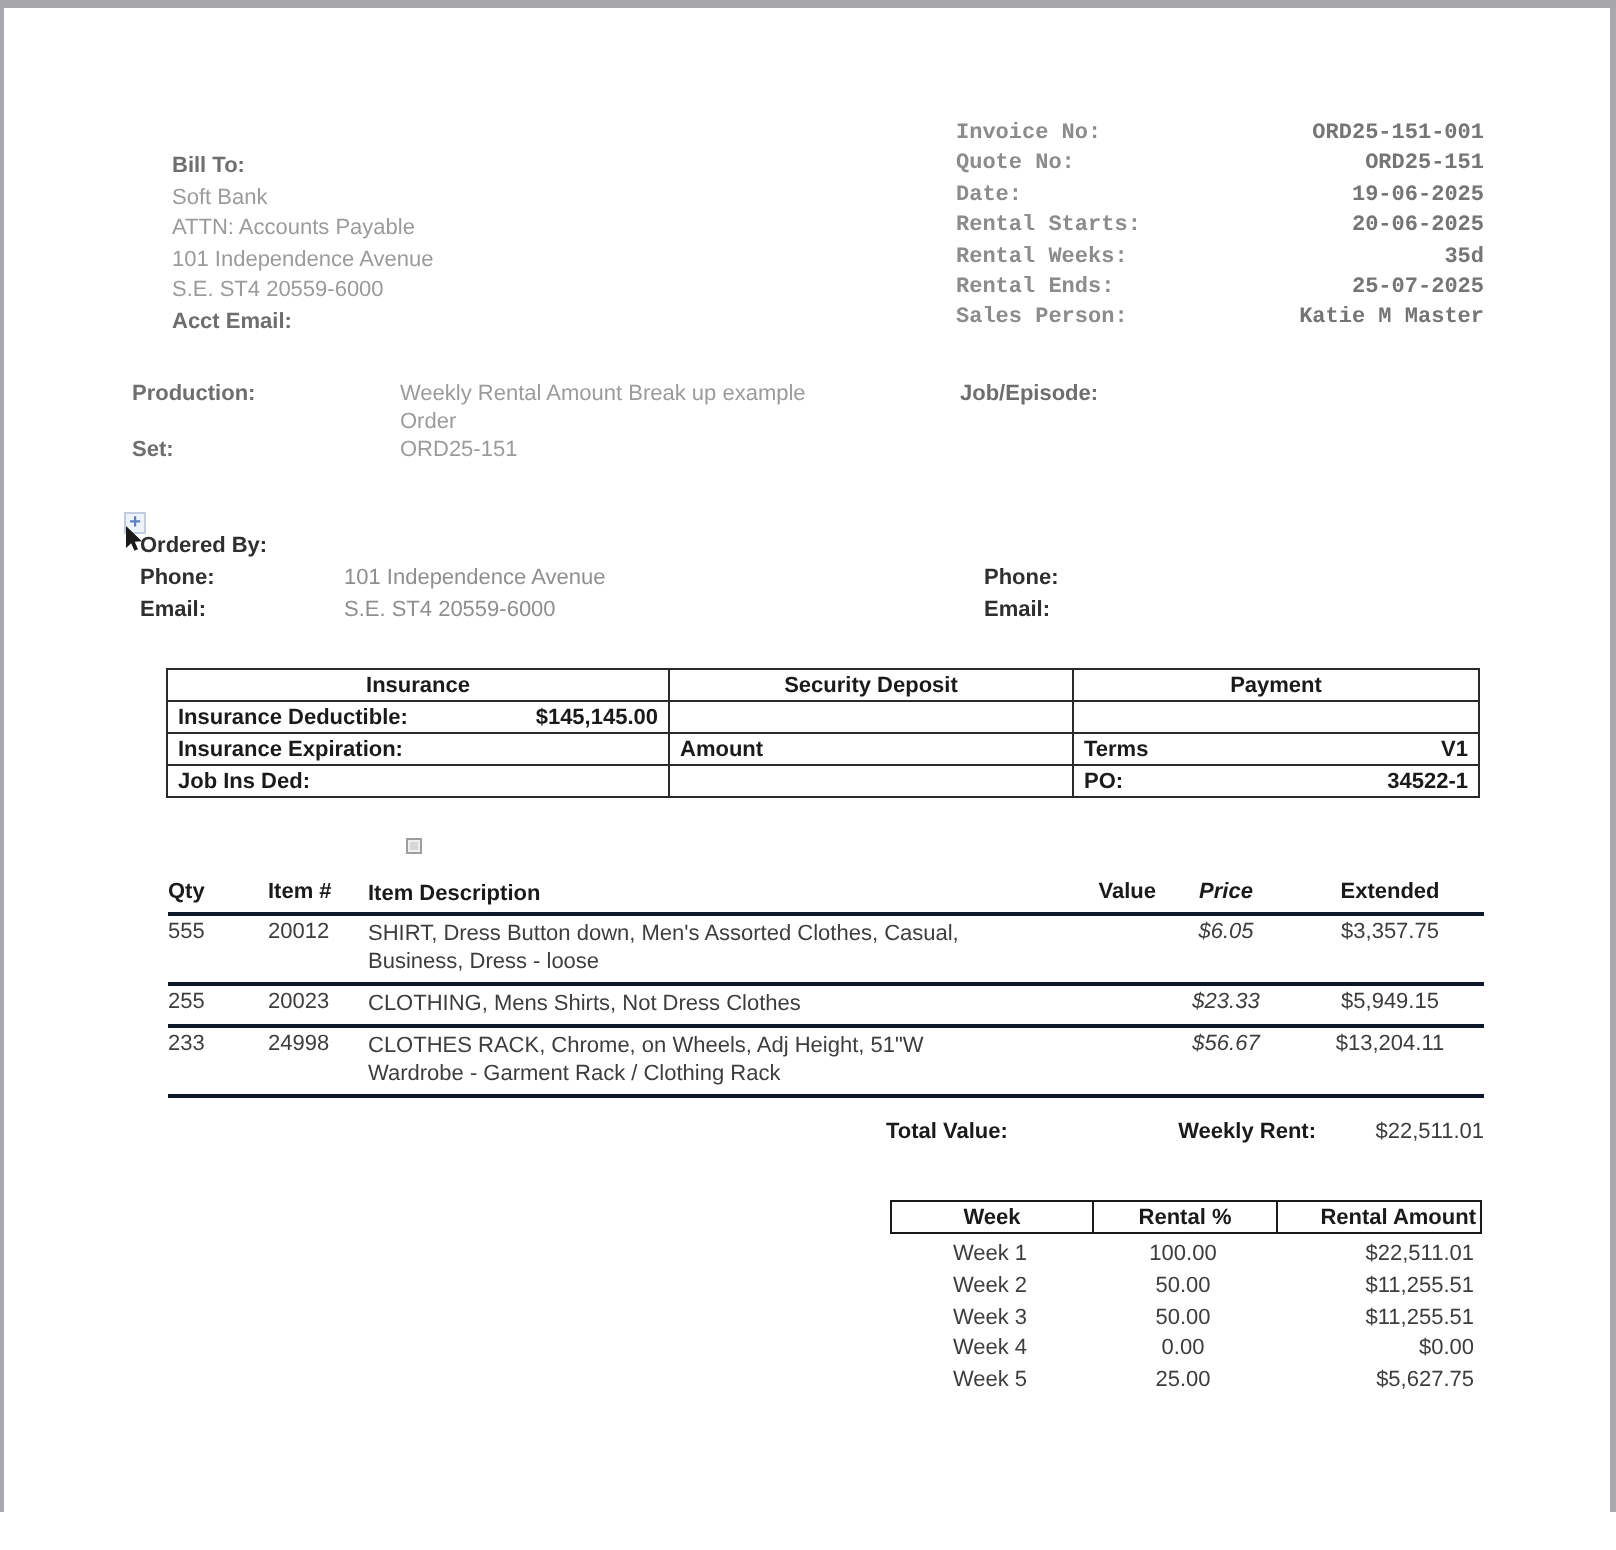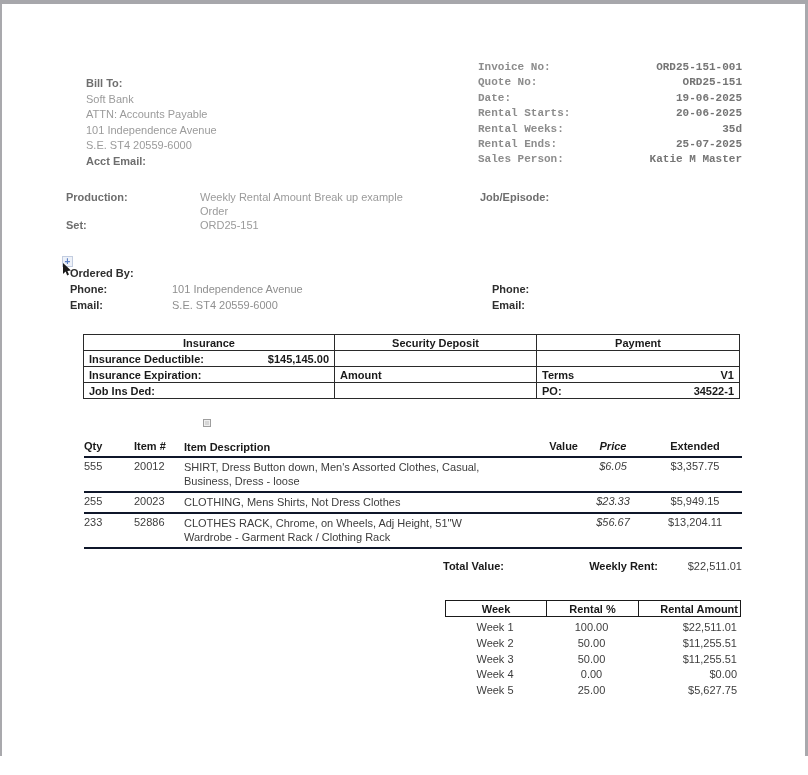--- a/index.html
+++ b/index.html
@@ -218,21 +218,21 @@
       <span class="c-item">20023</span>
       <span class="c-desc">
         <div>CLOTHING, Mens Shirts, Not Dress Clothes</div>
       </span>
       <span class="c-val"></span>
       <span class="c-pri">$23.33</span>
       <span class="c-ext">$5,949.15</span>
     </div>
     <div class="items-row">
       <span class="c-qty">233</span>
-      <span class="c-item">52886</span>
+      <span class="c-item">24998</span>
       <span class="c-desc">
         <div>CLOTHES RACK, Chrome, on Wheels, Adj Height, 51"W</div>
         <div>Wardrobe - Garment Rack / Clothing Rack</div>
       </span>
       <span class="c-val"></span>
       <span class="c-pri">$56.67</span>
       <span class="c-ext">$13,204.11</span>
     </div>
   </div>
 

